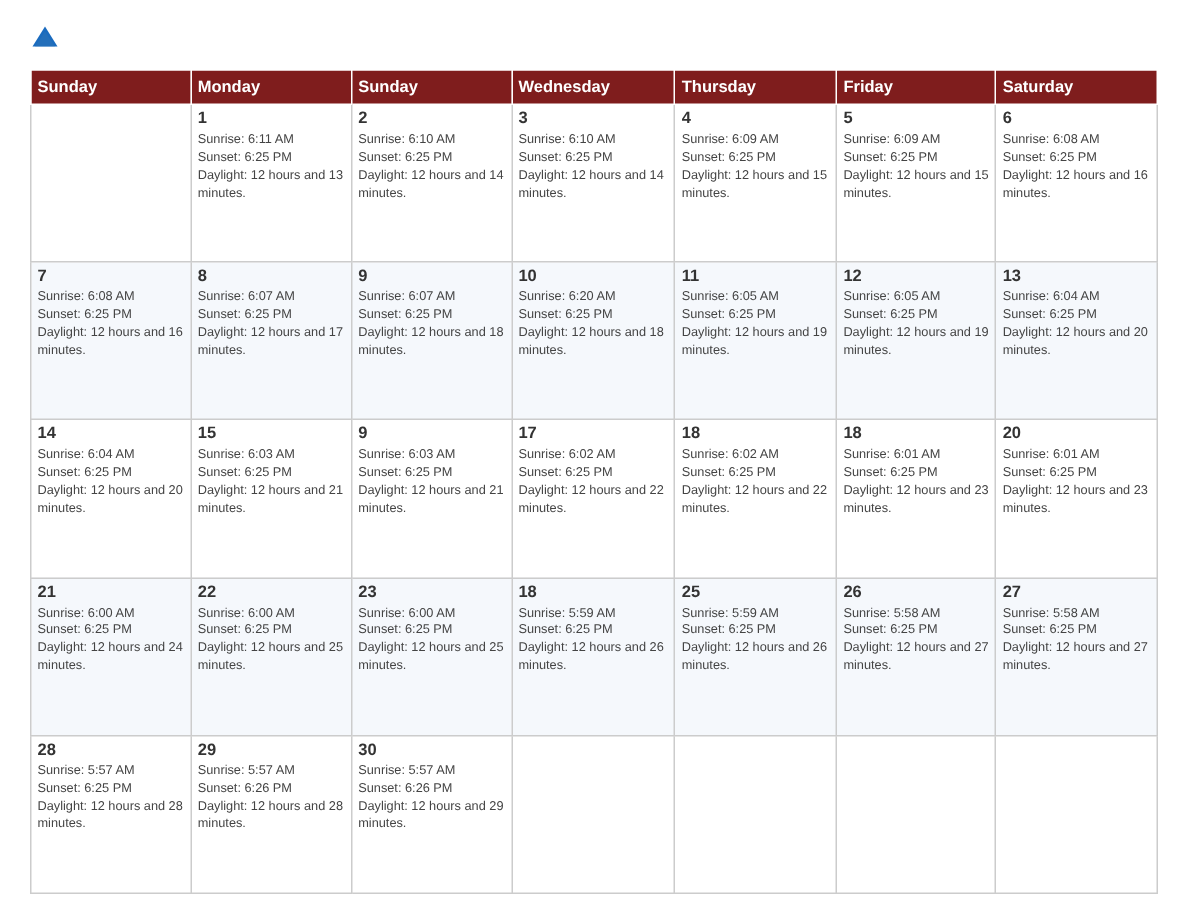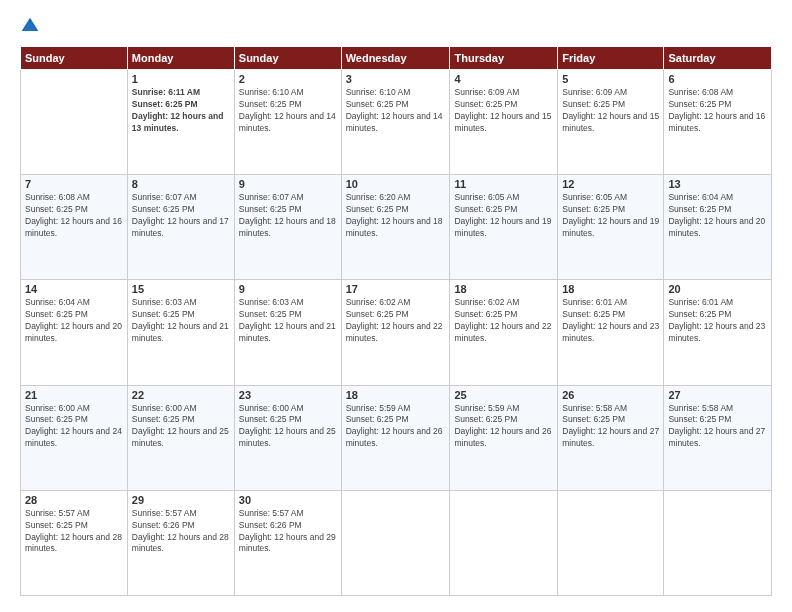--- a/index.html
+++ b/index.html
@@ -119,21 +119,21 @@
           <th>Thursday</th>
           <th>Friday</th>
           <th>Saturday</th>
         </tr>
     </thead>
     <tbody id="calendar-body">
     <tr>
           <td class="empty-cell"></td>
           <td>
             <span class="day-number">1</span>
-            <div class="cell-content" style="white-space: pre-line; font-weight: bold;">Sunrise: 6:11 AM
+            <div class="cell-content" style="white-space: pre-line;">Sunrise: 6:11 AM
 Sunset: 6:25 PM
 Daylight: 12 hours and 13 minutes.</div>
           </td>
           <td>
             <span class="day-number">2</span>
             <div class="cell-content" style="white-space: pre-line;">Sunrise: 6:10 AM
 Sunset: 6:25 PM
 Daylight: 12 hours and 14 minutes.</div>
           </td>
           <td>

